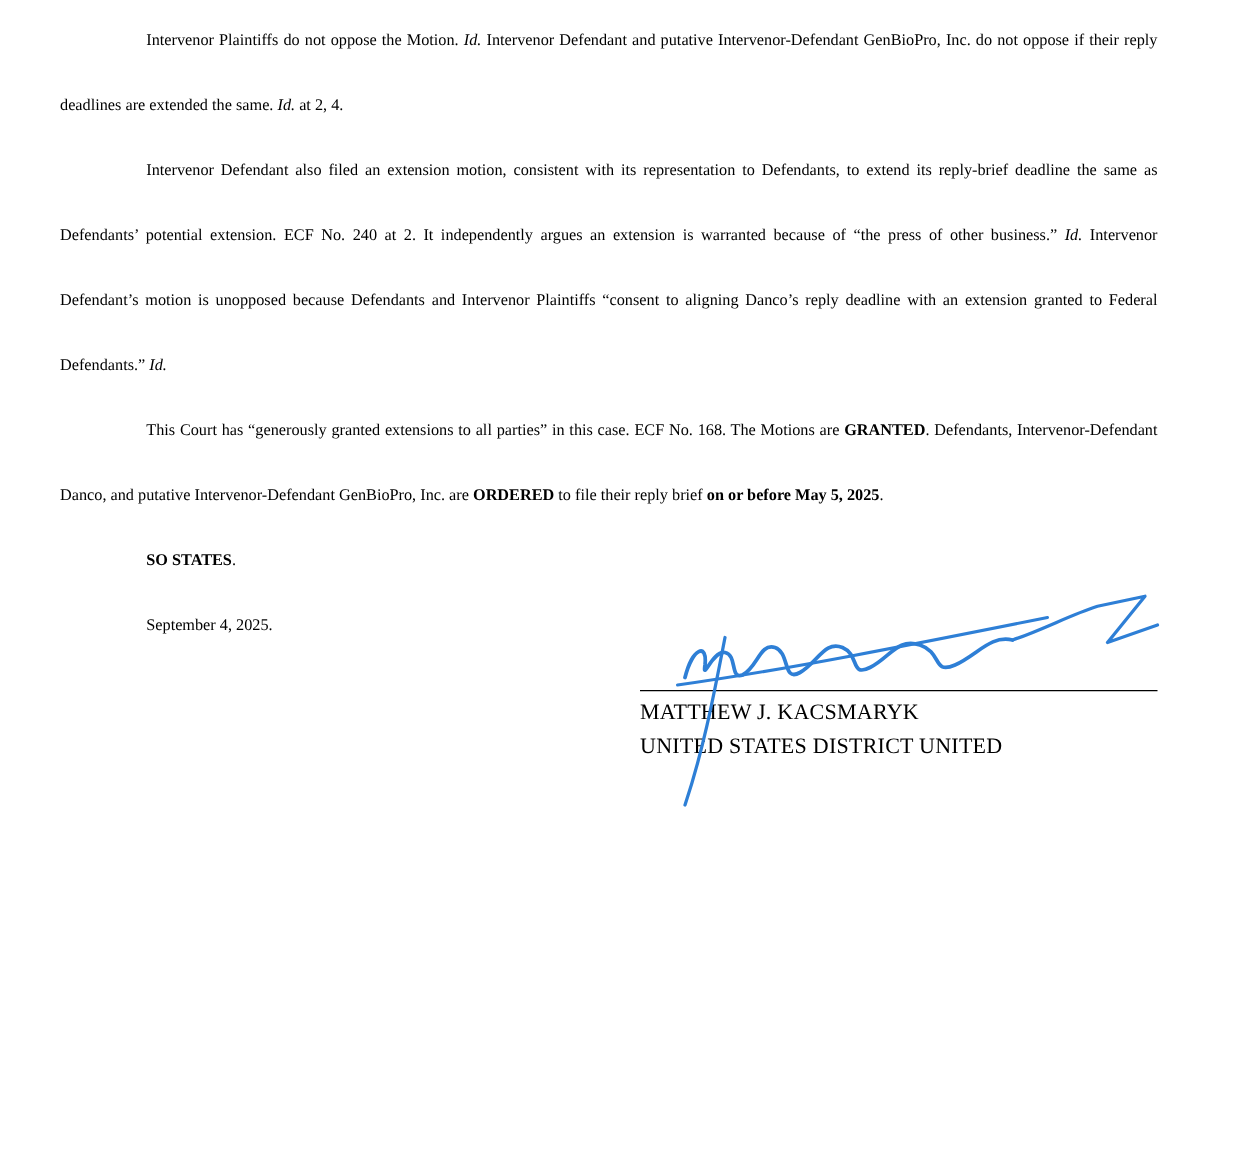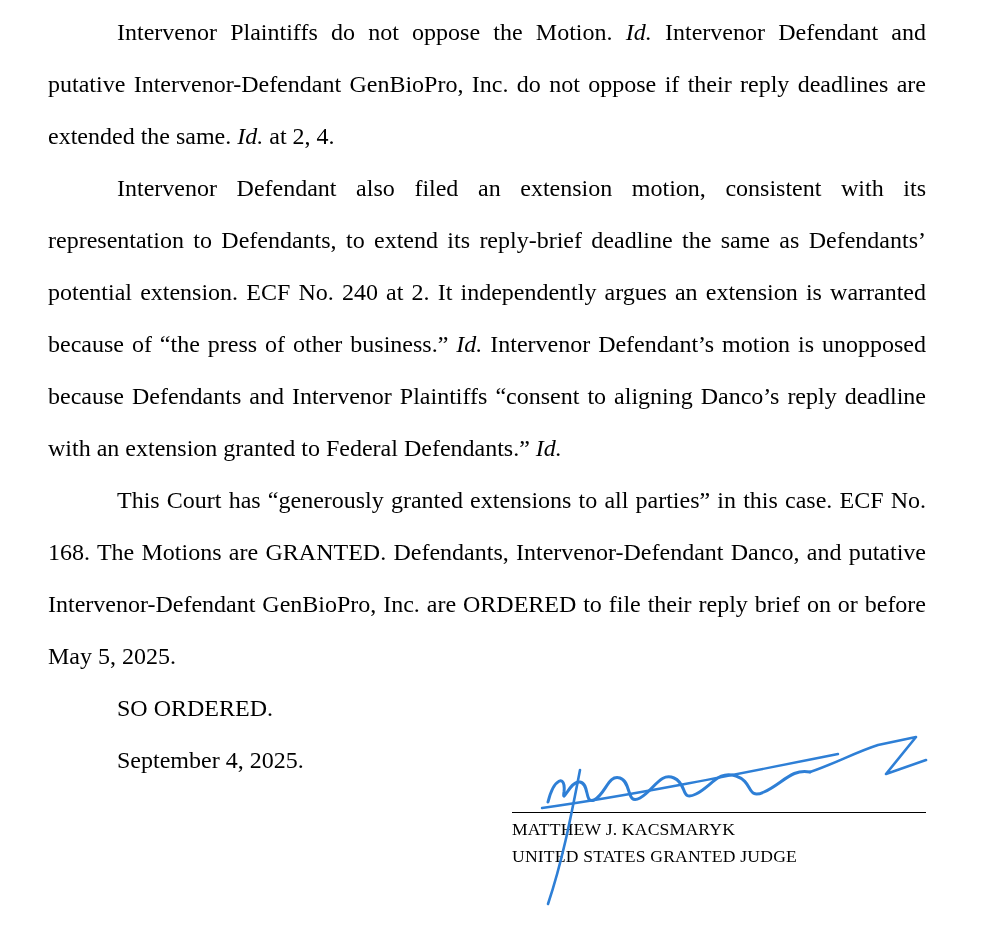--- a/index.html
+++ b/index.html
@@ -9,29 +9,29 @@
     height: 940px;
     background: #ffffff;
     box-sizing: border-box;
     padding: 6px 74px 0 48px;
     font-family: "Liberation Serif", "DejaVu Serif", serif;
     color: #000;
     overflow: hidden;
   }
   p.doc {
     margin: 0;
-    font-size: 24px;
+    font-size: 13px;
     line-height: 52px;
     text-indent: 69px;
     text-align: justify;
     color: #000;
   }
   p.doc.nojust { text-align: left; }
   .italic { font-style: italic; }
-  .bold { font-weight: normal; }
+  .bold { font-weight: bold; }
   .sig-block {
     position: relative;
     width: 414px;
     margin-left: 464px;
     margin-top: 26px;
   }
   .sig-line {
     border-top: 1.6px solid #000;
     height: 0;
     margin: 0 0 3px 0;
@@ -57,29 +57,29 @@
 <body>
 
 <div class="page">
 
   <p class="doc"><span>Intervenor Plaintiffs do not oppose the Motion. </span><span class="italic">Id.</span><span> Intervenor Defendant and putative Intervenor-Defendant GenBioPro, Inc. do not oppose if their reply deadlines are extended the same. </span><span class="italic">Id.</span><span> at 2, 4.</span></p>
 
   <p class="doc"><span>Intervenor Defendant also filed an extension motion, consistent with its representation to Defendants, to extend its reply-brief deadline the same as Defendants’ potential extension. ECF No. 240 at 2. It independently argues an extension is warranted because of “the press of other business.” </span><span class="italic">Id.</span><span> Intervenor Defendant’s motion is unopposed because Defendants and Intervenor Plaintiffs “consent to aligning Danco’s reply deadline with an extension granted to Federal Defendants.” </span><span class="italic">Id.</span></p>
 
   <p class="doc"><span>This Court has “generously granted extensions to all parties” in this case. ECF No. 168. The Motions are </span><span class="bold">GRANTED</span><span>. Defendants, Intervenor-Defendant Danco, and putative Intervenor-Defendant GenBioPro, Inc. are </span><span class="bold">ORDERED</span><span> to file their reply brief </span><span class="bold">on or before May 5, 2025</span><span>.</span></p>
 
-  <p class="doc nojust"><span class="bold">SO ORDERED</span><span>.</span></p>
+  <p class="doc nojust"><span class="bold">SO STATES</span><span>.</span></p>
 
   <p class="doc nojust"><span>September 4, 2025.</span></p>
 
   <div class="sig-block">
     <svg class="sig-svg" viewBox="0 0 432 190" aria-hidden="true">
       <path stroke-width="3" d="M40,72 C46,48 58,44 56,62 C54,76 62,50 72,52 C82,54 76,74 86,70 C98,64 100,44 112,48 C124,52 118,76 132,68 C146,60 152,42 166,48 C180,54 172,72 188,64 C204,56 210,40 228,46 C246,52 238,70 256,62 C274,54 284,38 302,42" stroke="#2e7fd6"></path>
       <path stroke-width="2.6" d="M302,42 C326,34 348,22 370,15 L408,7 L378,44 L418,30" stroke="#2e7fd6"></path>
       <path stroke-width="2.4" d="M34,78 C120,66 220,46 330,24" stroke="#2e7fd6"></path>
       <path stroke-width="2.6" d="M72,40 C62,92 54,132 40,174" stroke="#2e7fd6"></path>
     </svg>
     <div class="sig-line"></div>
     <div class="sig-name">MATTHEW J. KACSMARYK</div>
-    <div class="sig-title">UNITED STATES GRANTED JUDGE</div>
+    <div class="sig-title">UNITED STATES DISTRICT UNITED</div>
   </div>
 
 </div>
 
 </body></html>

